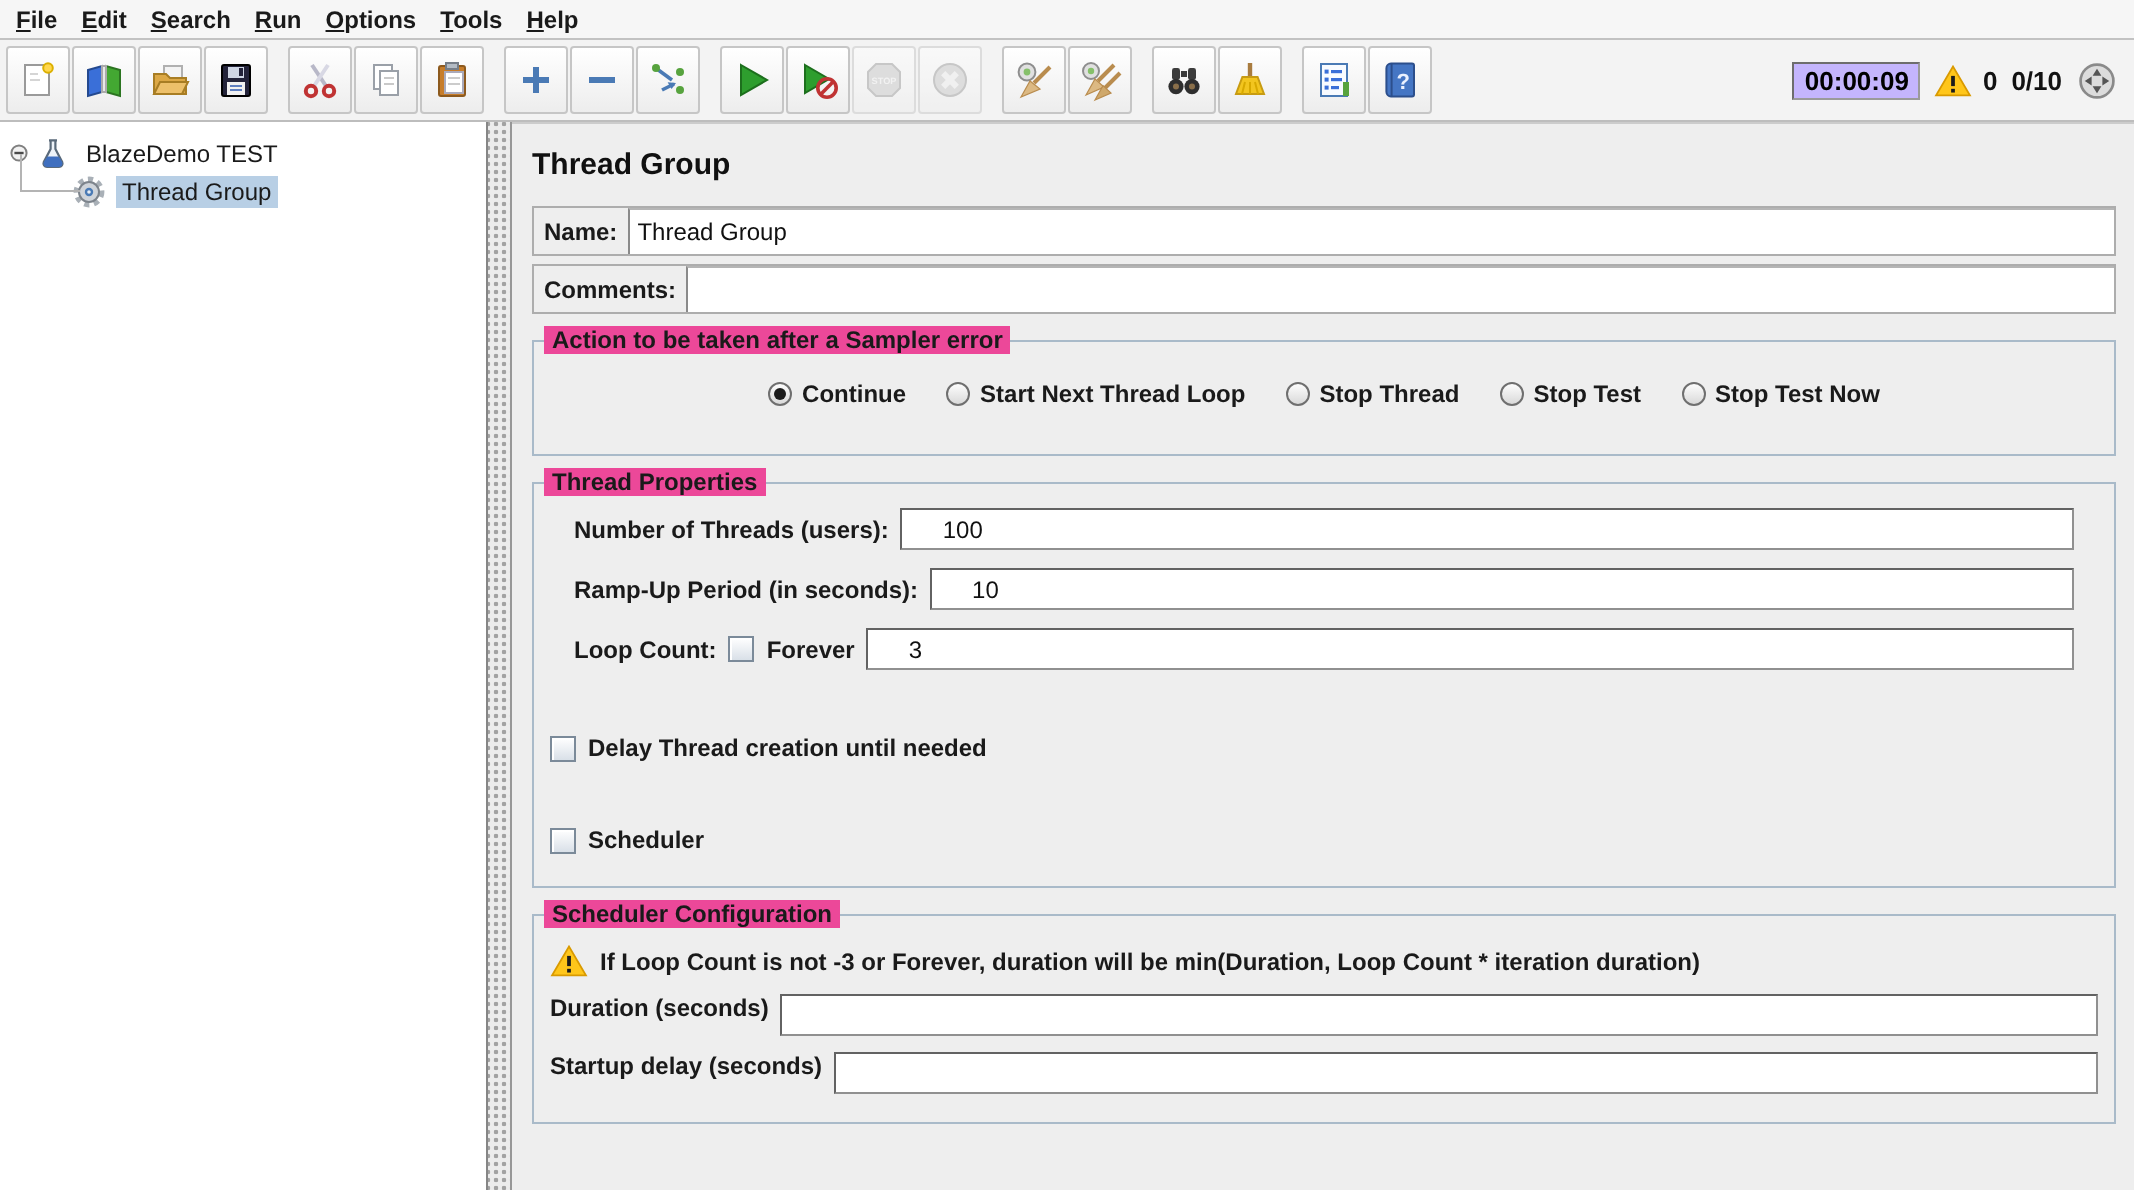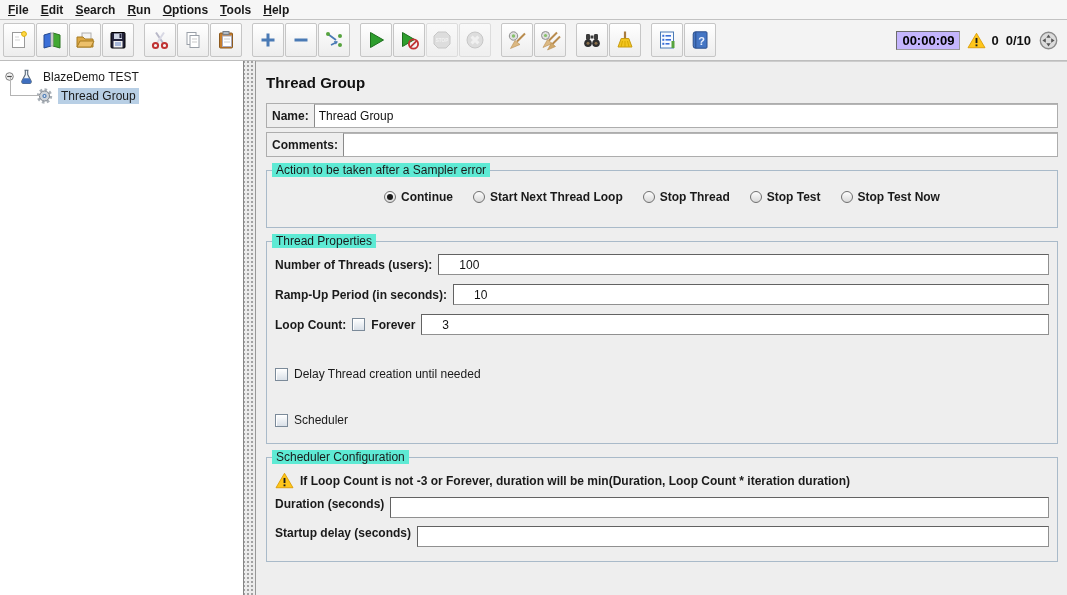--- a/index.html
+++ b/index.html
@@ -36,33 +36,33 @@
   .splitter{width:11px;flex:none;background-color:#ececec;border-right:1px solid #979797;
     background-image:radial-gradient(circle,#a2a2a2 1px,transparent 1.3px);background-size:4px 4px;background-position:2px 3px;cursor:col-resize;}
   .main-panel{flex:1;background:#eeeeee;border-top:1px solid #cccccc;padding:6px 9px 0 10px;box-sizing:border-box;min-width:0;}
   
   .panel-title{font-size:15px;font-weight:bold;margin:6px 0 12px 0;color:#101010;}
   .field-row{display:flex;align-items:stretch;border:1px solid #adadad;background:#eeeeee;margin-bottom:4px;height:25px;box-sizing:border-box;}
   .field-row .flabel{font-weight:bold;padding:0 5px;display:flex;align-items:center;white-space:nowrap;}
   .field-row input{flex:1;border:none;border-left:1px solid #8a8a8a;border-top:1px solid #b5b5b5;background:#ffffff;
     padding:0 4px;font:12px "Liberation Sans","DejaVu Sans",sans-serif;color:#111;outline:none;min-width:0;}
   .groupbox{position:relative;border:1px solid #a9bac9;margin-top:13px;padding:8px 8px 10px 8px;}
-  .groupbox>.legend{position:absolute;top:-8px;left:5px;background:#5eead4;padding:0 4px;font-weight:normal;white-space:nowrap;}
+  .groupbox>.legend{position:absolute;top:-8px;left:5px;background:#ec4899;padding:0 4px;font-weight:bold;white-space:nowrap;}
   .radio-row{display:flex;justify-content:center;align-items:center;gap:20px;padding:11px 0 13px 0;}
   .radio-opt{display:flex;align-items:center;gap:5px;font-weight:bold;cursor:default;}
   .radio-circle{width:12px;height:12px;border-radius:50%;border:1px solid #6f6f6f;background:linear-gradient(#fdfdfd,#d9d9d9);
     position:relative;box-sizing:border-box;flex:none;}
   .radio-circle.checked::after{content:"";position:absolute;left:2px;top:2px;right:2px;bottom:2px;background:#1b1b1b;border-radius:50%;}
-  .prop-row{display:flex;align-items:center;margin:9px 0;}
+  .prop-row{display:flex;align-items:center;margin:9px 12px;}
   .plabel{font-weight:bold;margin-right:6px;white-space:nowrap;}
   .tfield{flex:1;height:21px;border:1px solid #909090;border-top-color:#626262;border-left-color:#626262;background:#fff;
     padding:0 20px;font:12px "Liberation Sans","DejaVu Sans",sans-serif;color:#111;outline:none;box-sizing:border-box;min-width:0;}
   .cb{width:13px;height:13px;border:1px solid #7b8a99;background:linear-gradient(#ffffff,#d9e0e8);
     box-shadow:inset 1px 1px 0 #ffffff;margin-right:6px;flex:none;box-sizing:border-box;}
-  .cb-row{display:flex;align-items:center;margin:32px 0;font-weight:normal;text-align:right;}
+  .cb-row{display:flex;align-items:center;margin:32px 0;font-weight:bold;text-align:right;}
   .warn-row{display:flex;align-items:center;gap:6px;font-weight:bold;margin:6px 0 4px 0;}
   .sched-row{display:flex;align-items:flex-start;margin:8px 0;}
 </style>
 </head>
 <body>
 
 <div class="app">
 
   <div class="menubar" id="menubar">
       <span class="menu-item"><u>F</u>ile</span>

